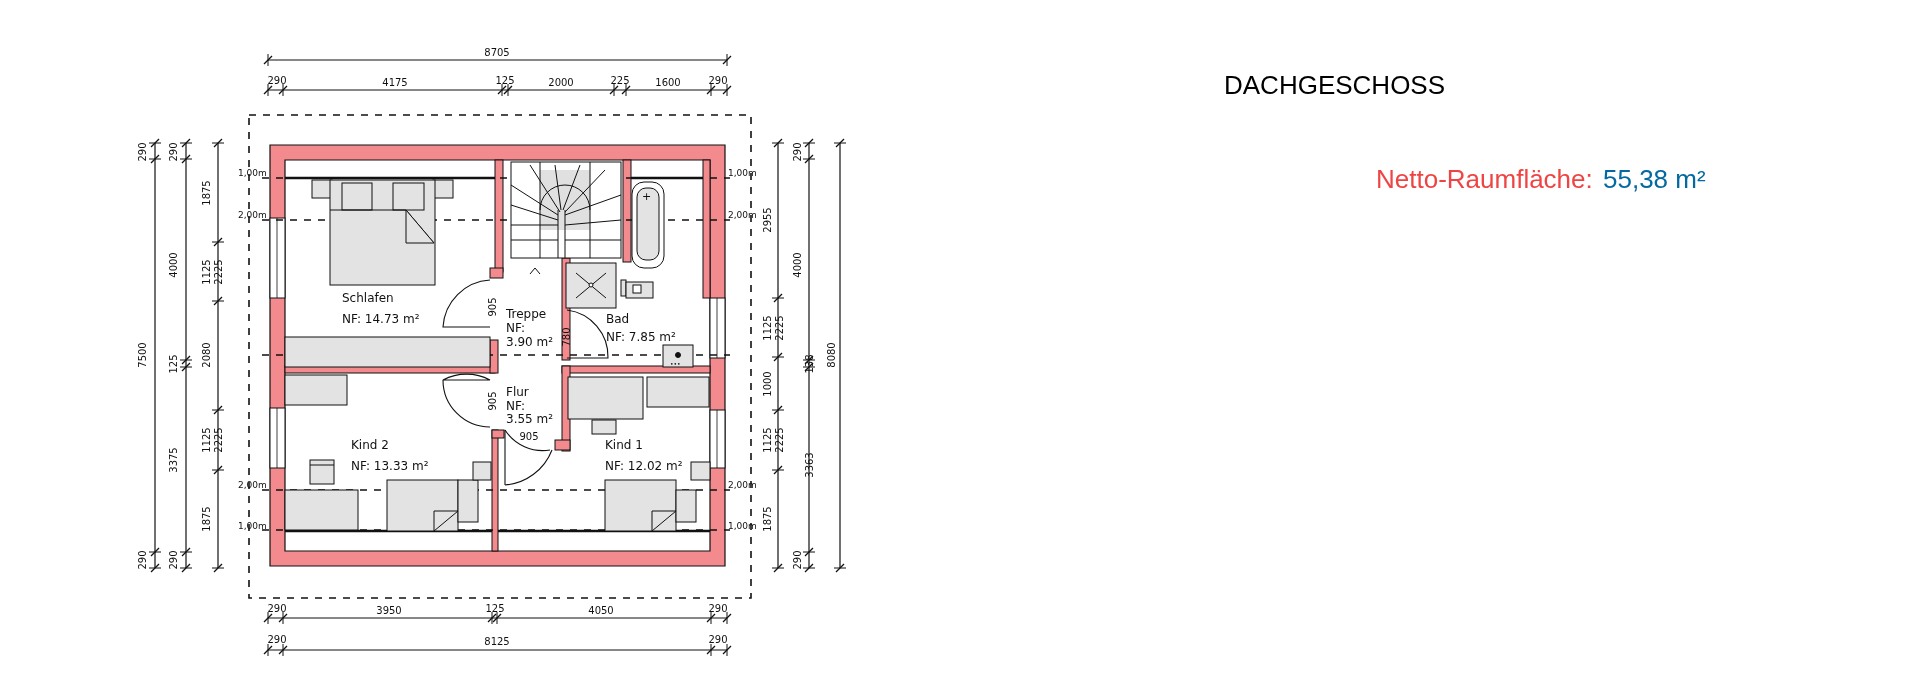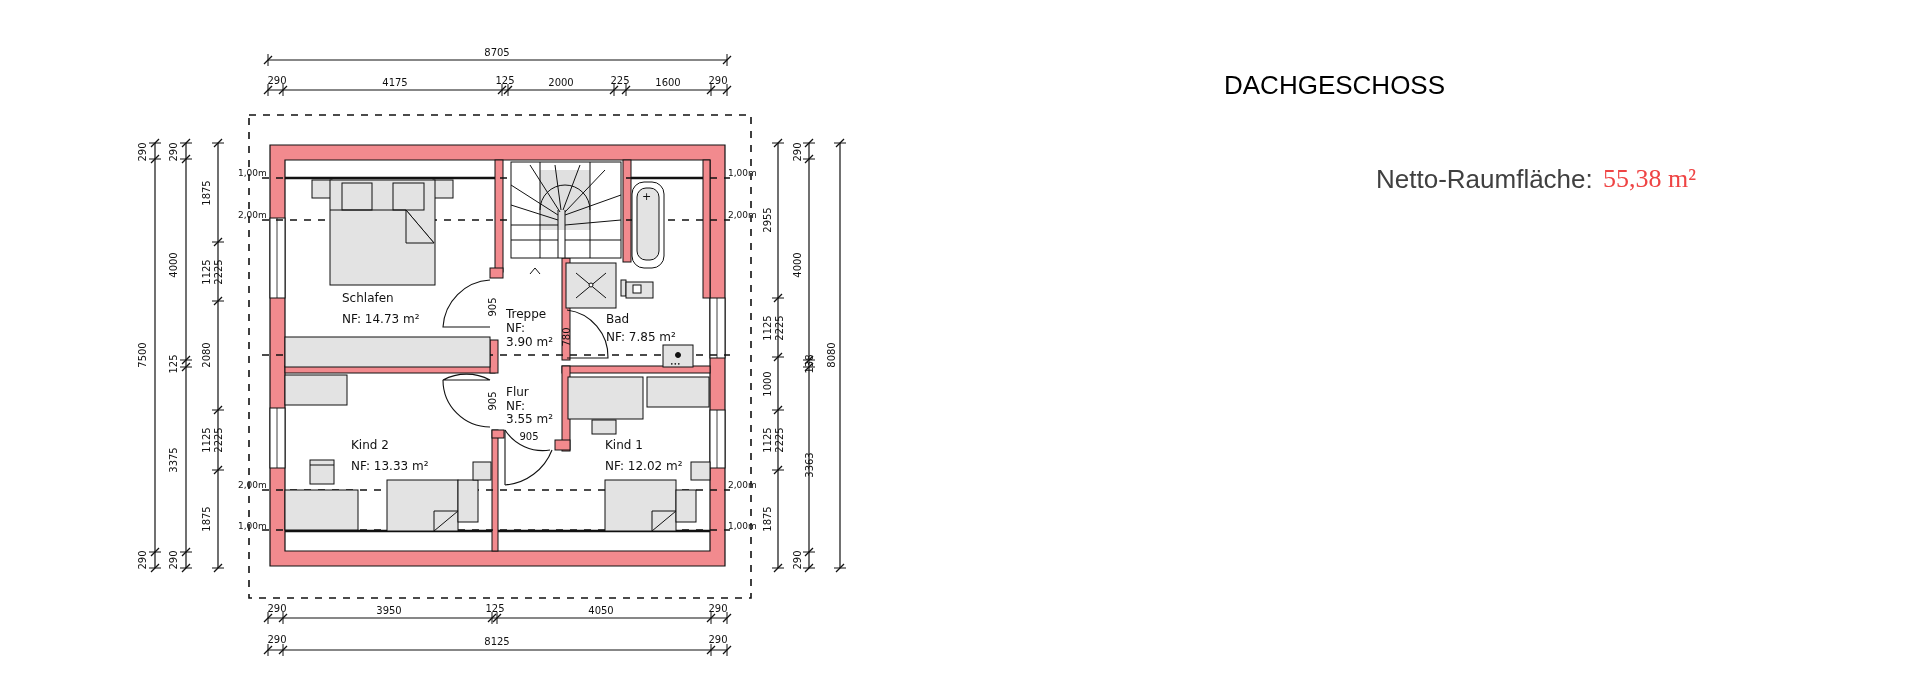--- a/index.html
+++ b/index.html
@@ -2,22 +2,22 @@
 <html><head>
 <meta charset="utf-8">
 <style>
   html,body{margin:0;padding:0;background:#fff;}
   body{width:1920px;height:695px;position:relative;overflow:hidden;font-family:"DejaVu Sans",sans-serif;}
   #plan{position:absolute;left:0;top:0;}
   .dim{font-family:"DejaVu Sans",sans-serif;font-size:10px;fill:#111;}
   .room{font-family:"DejaVu Sans",sans-serif;font-size:12px;fill:#111;}
   .lvl{font-family:"DejaVu Sans",sans-serif;font-size:9px;fill:#111;}
   .title{position:absolute;left:1224px;top:70px;font-family:"Liberation Sans",sans-serif;font-weight:normal;font-size:26px;color:#000;letter-spacing:0px;}
-  .area-label{position:absolute;left:1376px;top:164px;font-family:"Liberation Sans",sans-serif;font-size:26px;color:#404040;}
-  .area-value{position:absolute;left:1603px;top:164px;font-family:Liberation Serif, serif;font-size:26px;color:#ef4444;}
+  .area-label{position:absolute;left:1376px;top:164px;font-family:"Liberation Sans",sans-serif;font-size:26px;color:#ef4444;}
+  .area-value{position:absolute;left:1603px;top:164px;font-family:Liberation Sans, sans-serif;font-size:26px;color:#0369a1;}
 </style>
 </head>
 <body>
 
 <svg id="plan" width="1920" height="695" viewBox="0 0 1920 695" xmlns="http://www.w3.org/2000/svg">
   <defs>
     <g id="tick">
         <line x1="-4" y1="4" x2="4" y2="-4" stroke="#111" stroke-width="1.3"></line>
         <line x1="0" y1="-6" x2="0" y2="6" stroke="#111" stroke-width="1"></line>
       </g>

